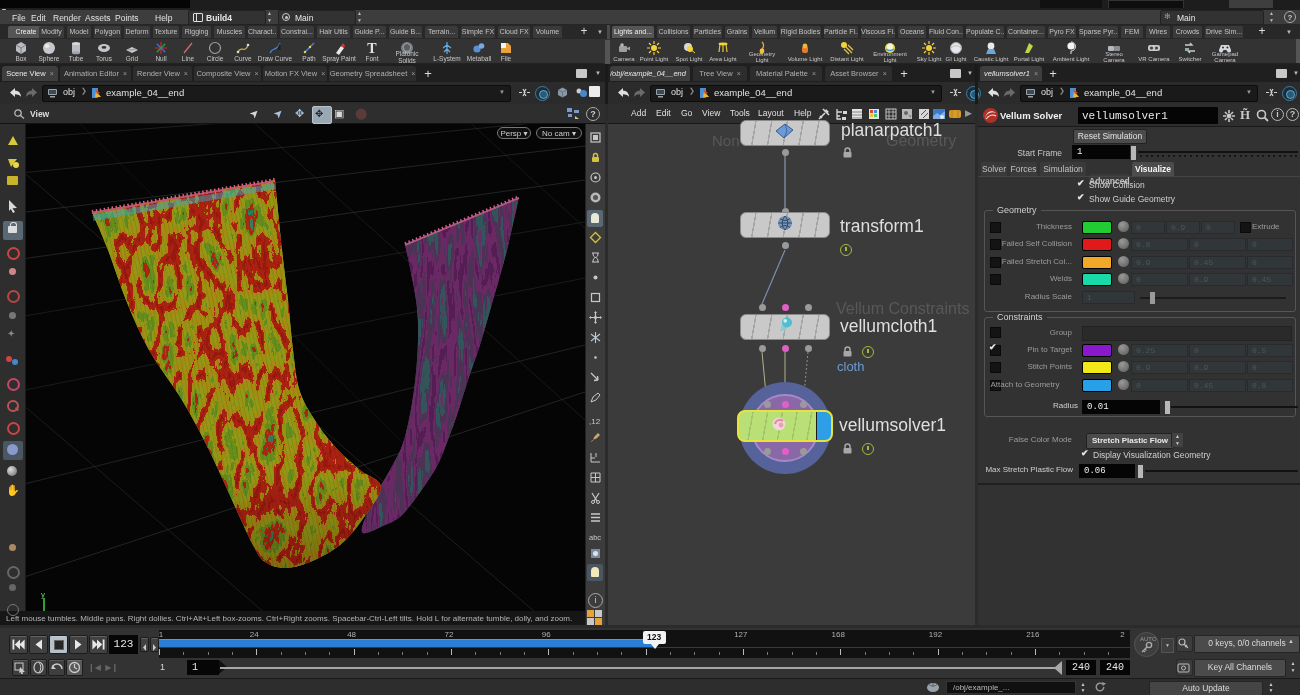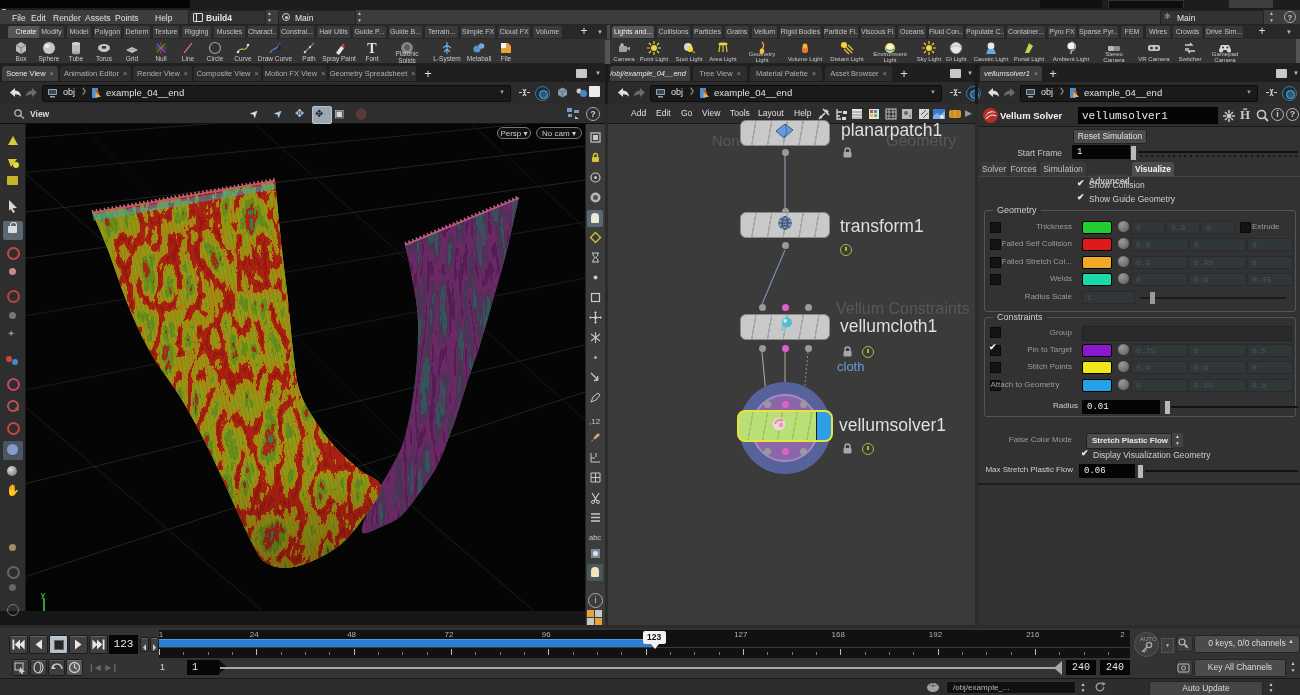--- a/index.html
+++ b/index.html
@@ -457,20 +457,21 @@
         <path d="M92,108 L275,76" stroke="#e06088" stroke-width="4" stroke-dasharray="1.5 2.5"></path>
         <path d="M92,109 L275,77" stroke="#c05578" stroke-width="1.5"></path>
       </svg>
       <div class="abs" style="left:497px;top:23px;width:34px;height:12px;background:#101010;border:1px solid #777;border-radius:7px;color:#ccc;font-size:8px;line-height:12px;text-align:center;box-sizing:border-box;">Persp ▾</div>
       <div class="abs" style="left:536px;top:23px;width:46px;height:12px;background:#101010;border:1px solid #777;border-radius:7px;color:#ccc;font-size:8px;line-height:12px;text-align:center;box-sizing:border-box;">No cam ▾</div>
       <svg class="abs" style="left:34px;top:486px" width="20" height="26">
         <line x1="10" y1="24" x2="10" y2="8" stroke="#3fd43f" stroke-width="1.5"></line>
         <text x="7" y="7" fill="#55e055" font-size="8" font-family="Liberation Sans">y</text>
       </svg>
       <div class="abs" style="left:0;top:507px;width:605px;height:14px;background:#161616;"></div>
+      <div class="abs" style="left:6px;top:510px;font-size:8px;color:#b4b4b4;white-space:nowrap;overflow:hidden;width:578px;">Left mouse tumbles. Middle pans. Right dollies. Ctrl+Alt+Left box-zooms. Ctrl+Right zooms. Spacebar-Ctrl-Left tilts. Hold L for alternate tumble, dolly, and zoom.</div>
       <div class="abs" style="left:0;top:0;width:605px;height:20px;background:#2e2e2e;border-bottom:1px solid #111;box-sizing:border-box;"></div>
       <svg class="abs" style="left:13px;top:4px" width="13" height="12" viewBox="0 0 13 12">
         <circle cx="5" cy="5" r="3.2" fill="none" stroke="#b8b8b8" stroke-width="1.3"></circle>
         <path d="M7.5 7.5l3.5 3" stroke="#b8b8b8" stroke-width="1.3"></path>
       </svg>
       <span class="abs" style="left:30px;top:5px;font-size:8.5px;color:#dcdcdc;font-weight:bold;">View</span>
       <div class="abs" style="left:312px;top:2px;width:18px;height:16px;background:#9aa8b4;border:1px solid #b8c4cc;border-radius:2px;"></div>
       <span class="abs" style="left:250px;top:3px;font-size:11px;color:#d8d8d8;transform:rotate(-45deg);">➤</span>
       <span class="abs" style="left:274px;top:3px;font-size:11px;color:#a8c4e0;transform:rotate(-45deg);">➤</span>
       <span class="abs" style="left:295px;top:3px;font-size:11px;color:#a8c4e0;">✥</span>

